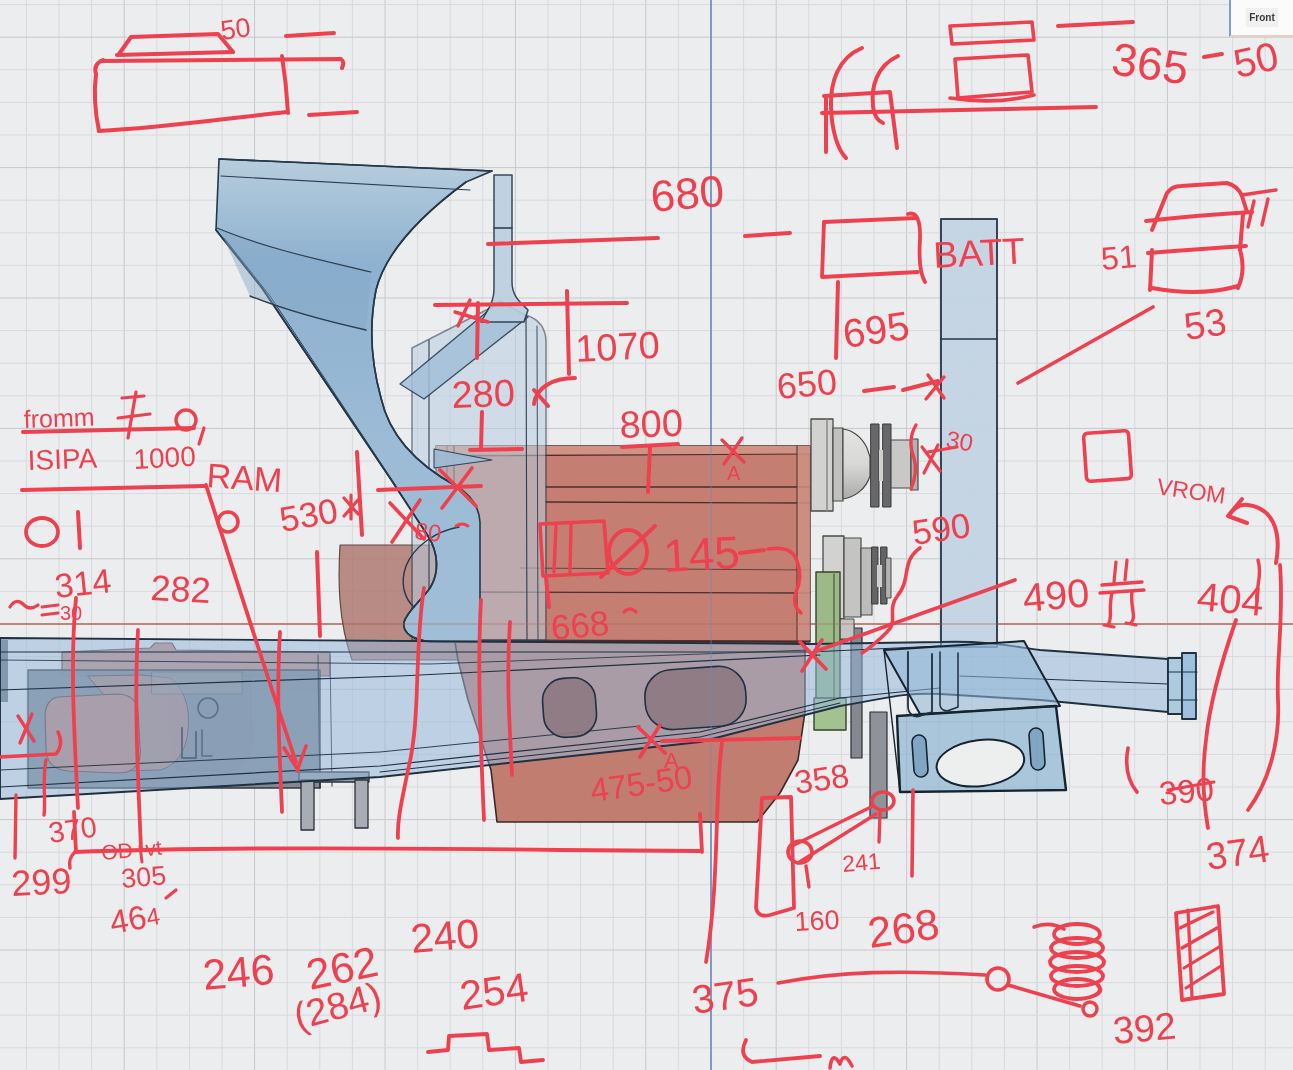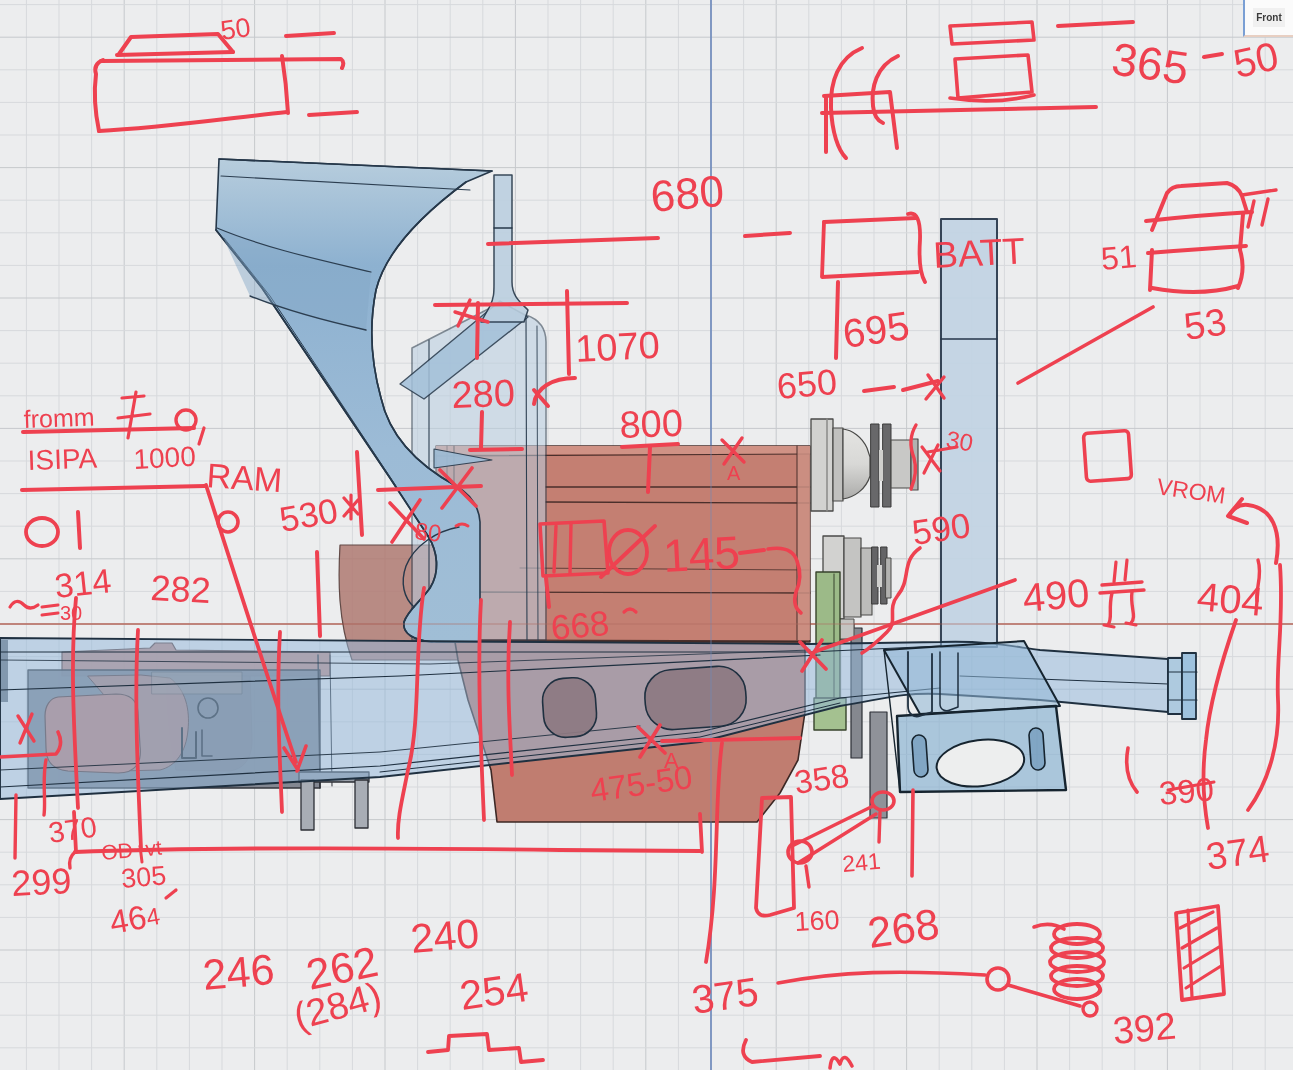--- a/index.html
+++ b/index.html
@@ -1,16 +1,16 @@
 <!DOCTYPE html>
 <html><head><meta charset="utf-8">
 <style>
 html,body{margin:0;padding:0;width:1293px;height:1070px;overflow:hidden;background:#ecedee;}
 svg{display:block}
-.btn{position:absolute;top:0;right:0;width:50px;height:37px;background:#fbfbfb;
+.btn{position:absolute;top:0;right:0;width:64px;height:37px;background:#fbfbfb;
 border-left:2px solid #7a9fd4;border-bottom:2px solid #e8cfc2;box-sizing:border-box;
 font-family:"Liberation Sans",sans-serif;font-size:10px;font-weight:bold;color:#3a3a3a;
 display:flex;align-items:center;justify-content:center;}
 .btn .inner{background:#f0f0f0;padding:4px 3px;}
 </style></head>
 <body>
 <svg width="1293" height="1070" viewBox="0 0 1293 1070" font-family="Liberation Sans, sans-serif">
 <defs>
 <linearGradient id="gfun" x1="0" y1="0" x2="0" y2="1">
 <stop offset="0" stop-color="#b7cddd"></stop>

